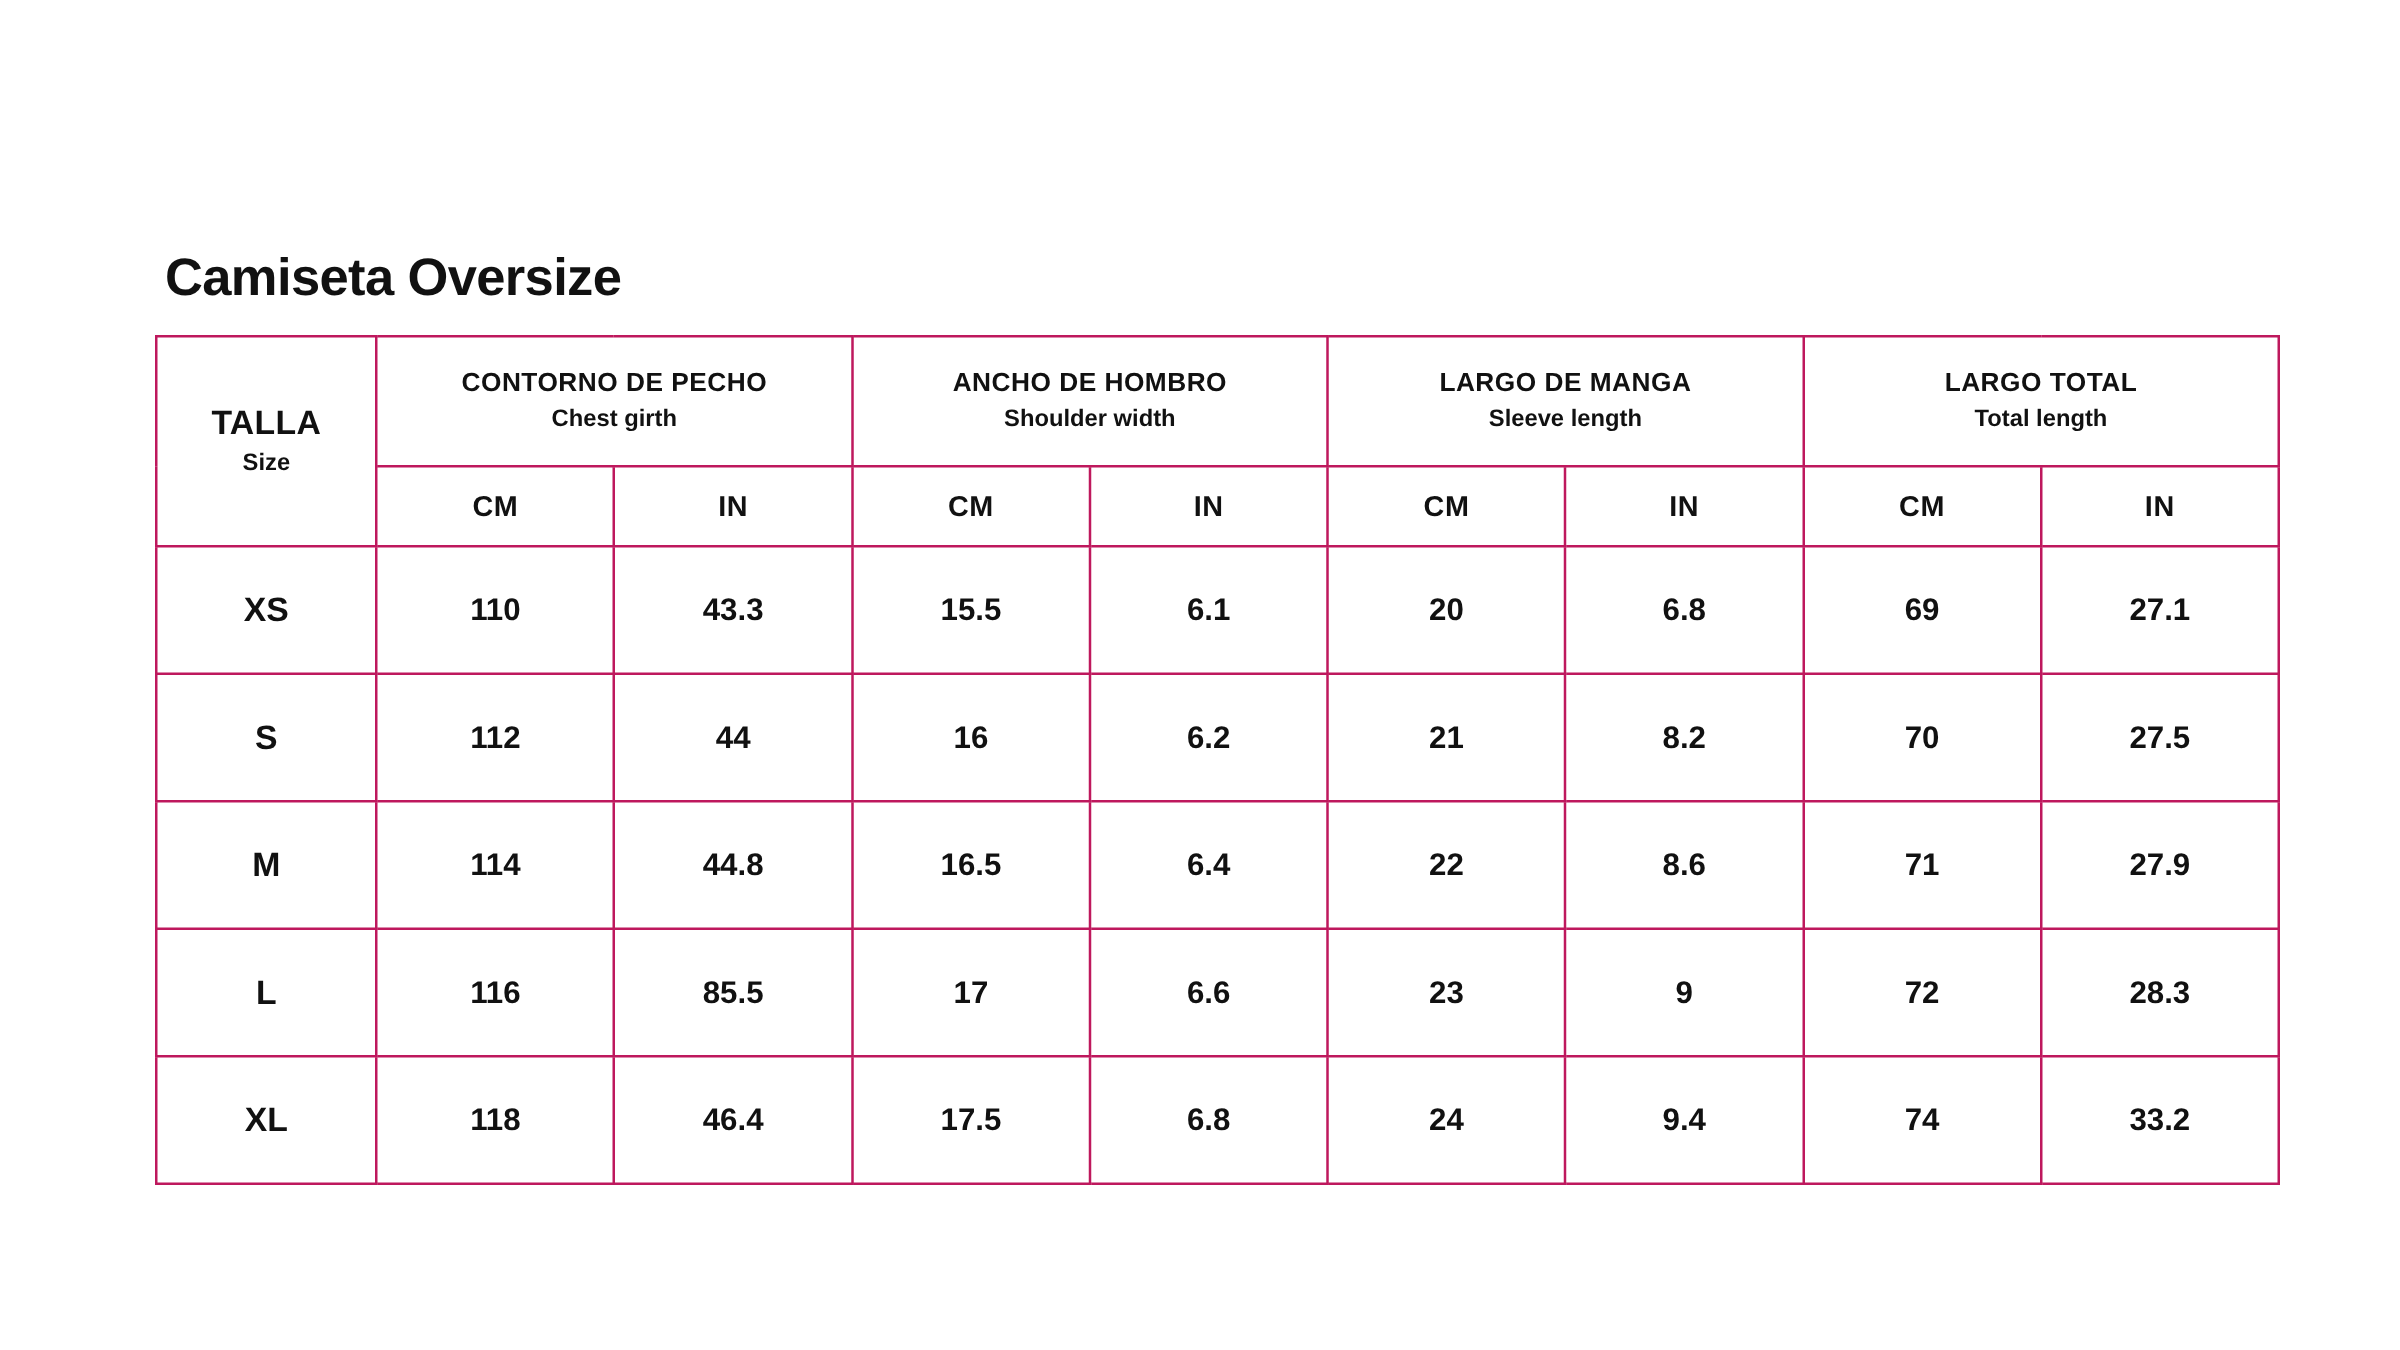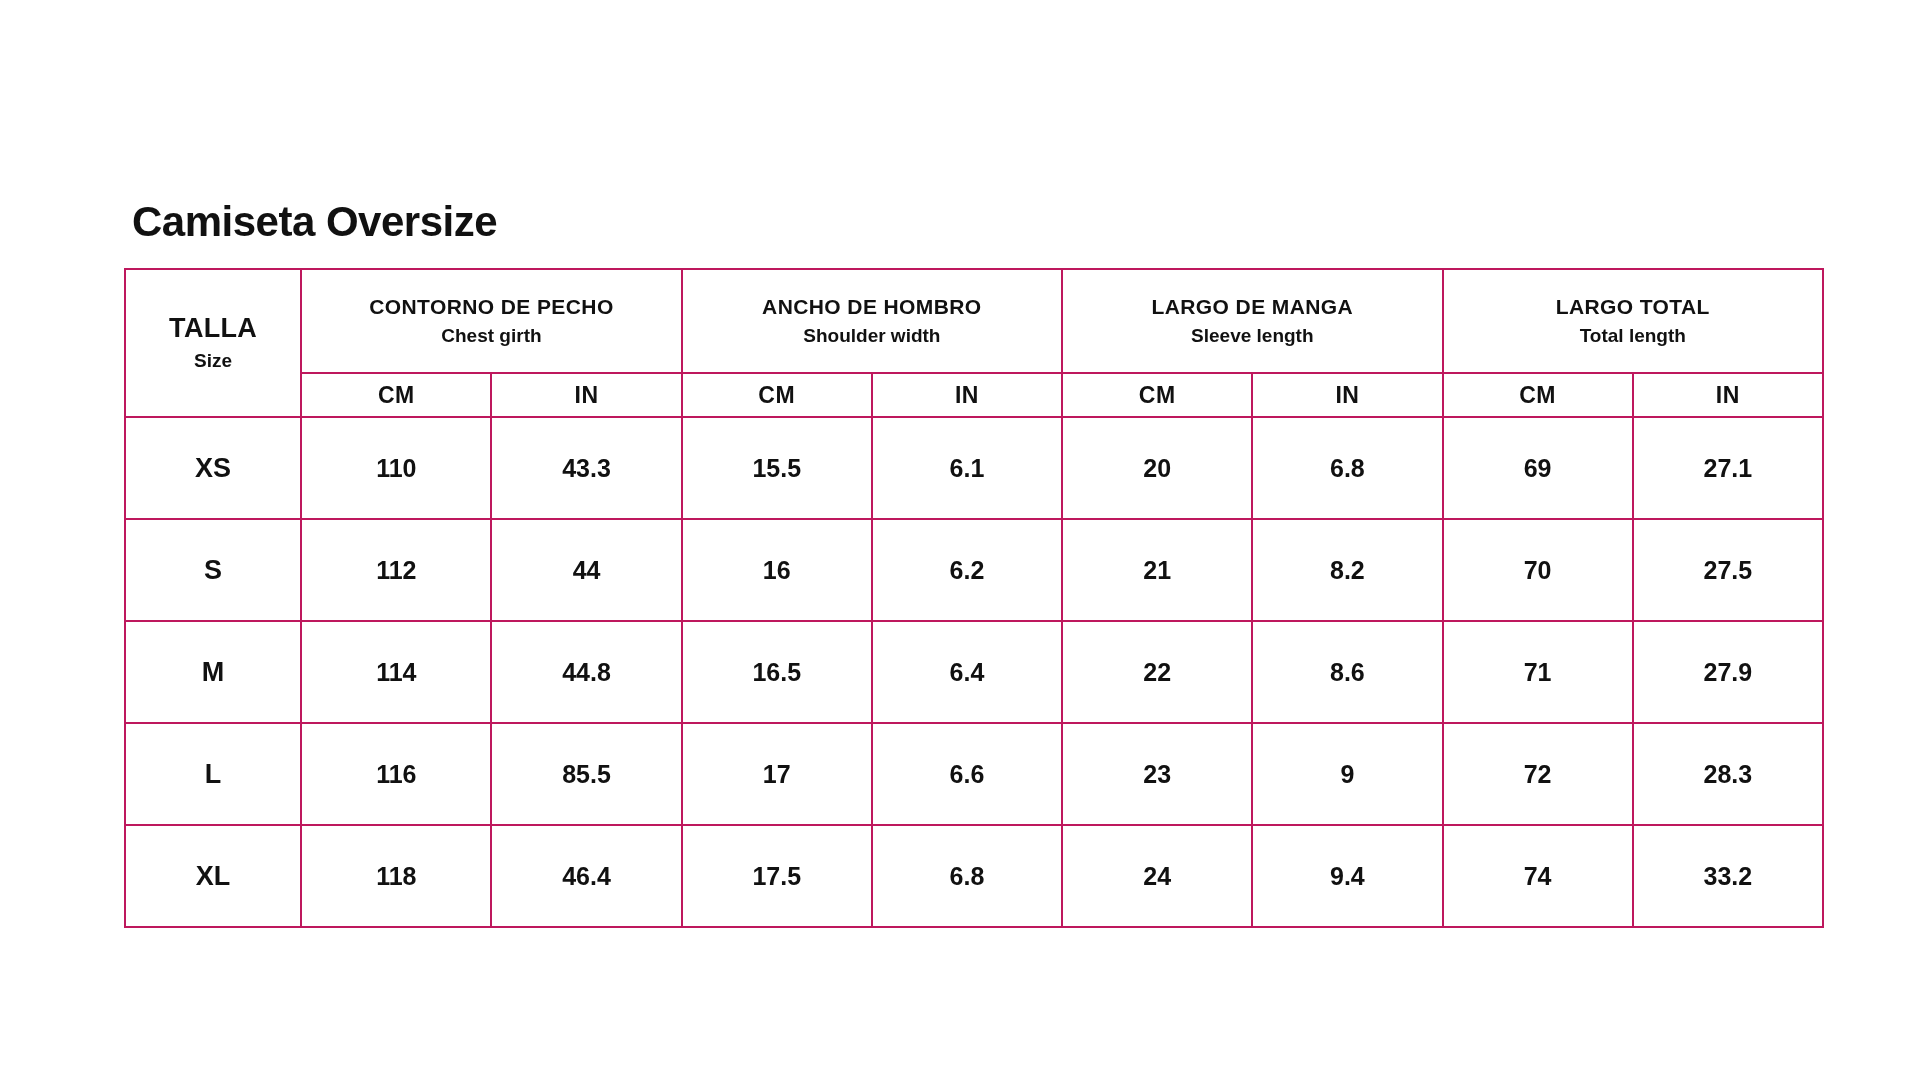--- a/index.html
+++ b/index.html
@@ -77,21 +77,21 @@
     letter-spacing: 0.3px;
     line-height: 1.2;
   }
   .size-en {
     font-size: 19px;
     font-weight: bold;
     line-height: 1.3;
     margin-top: 4px;
   }
   .th-unit {
-    height: 44px;
+    height: 64px;
     font-size: 23px;
     font-weight: bold;
     letter-spacing: 0.5px;
   }
   tbody td {
     height: 102px;
     font-size: 25px;
     font-weight: bold;
   }
   td.size-cell {

